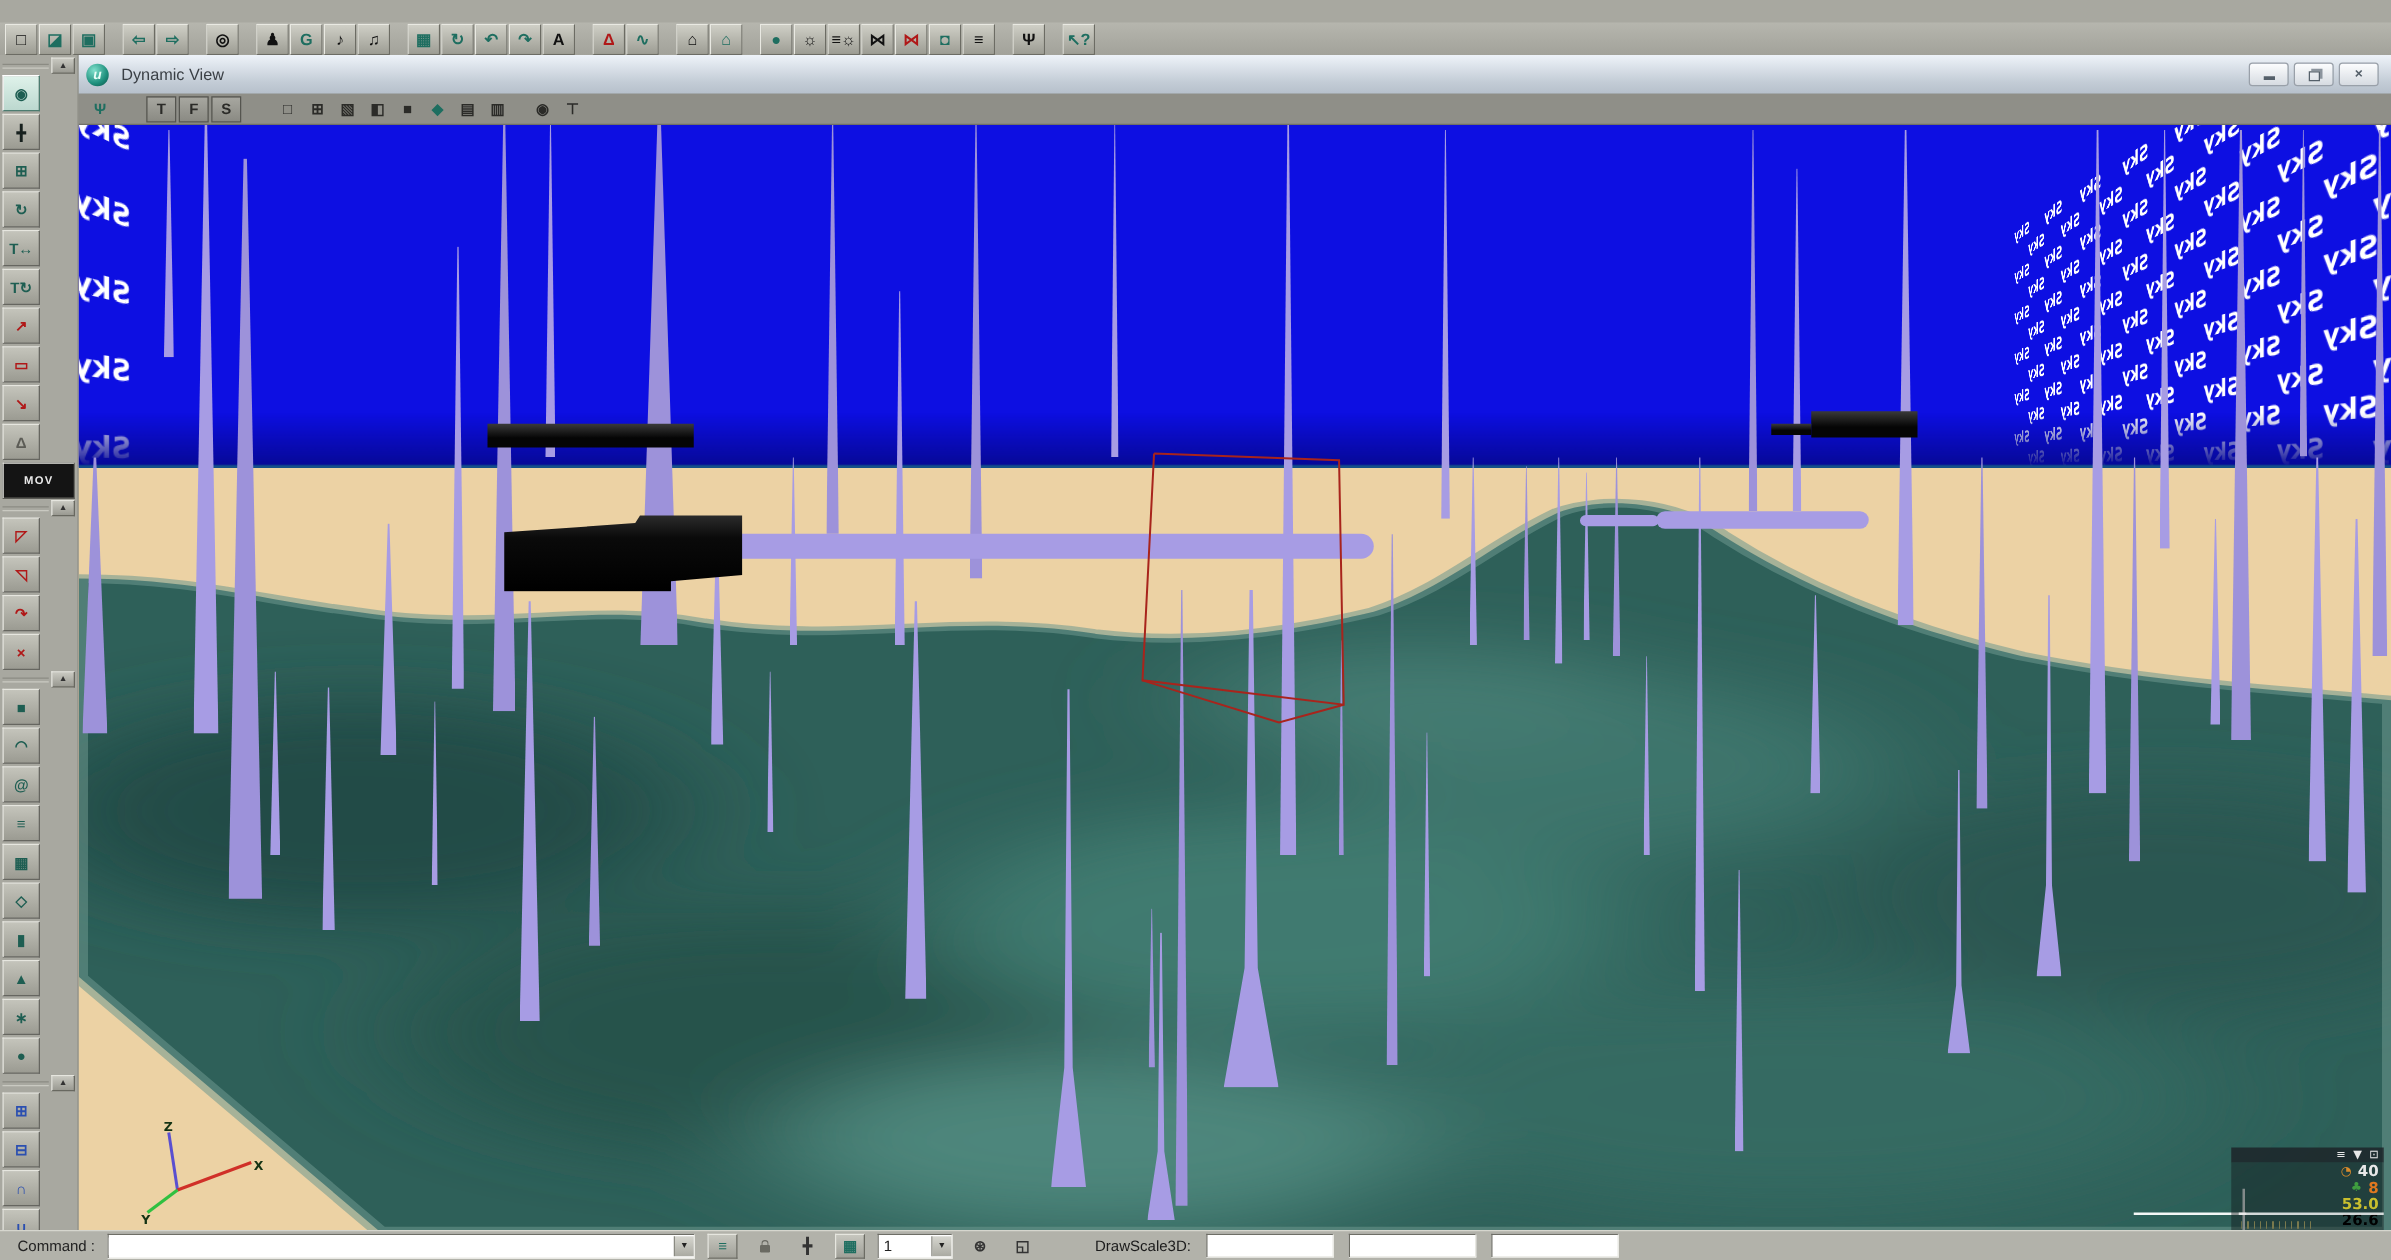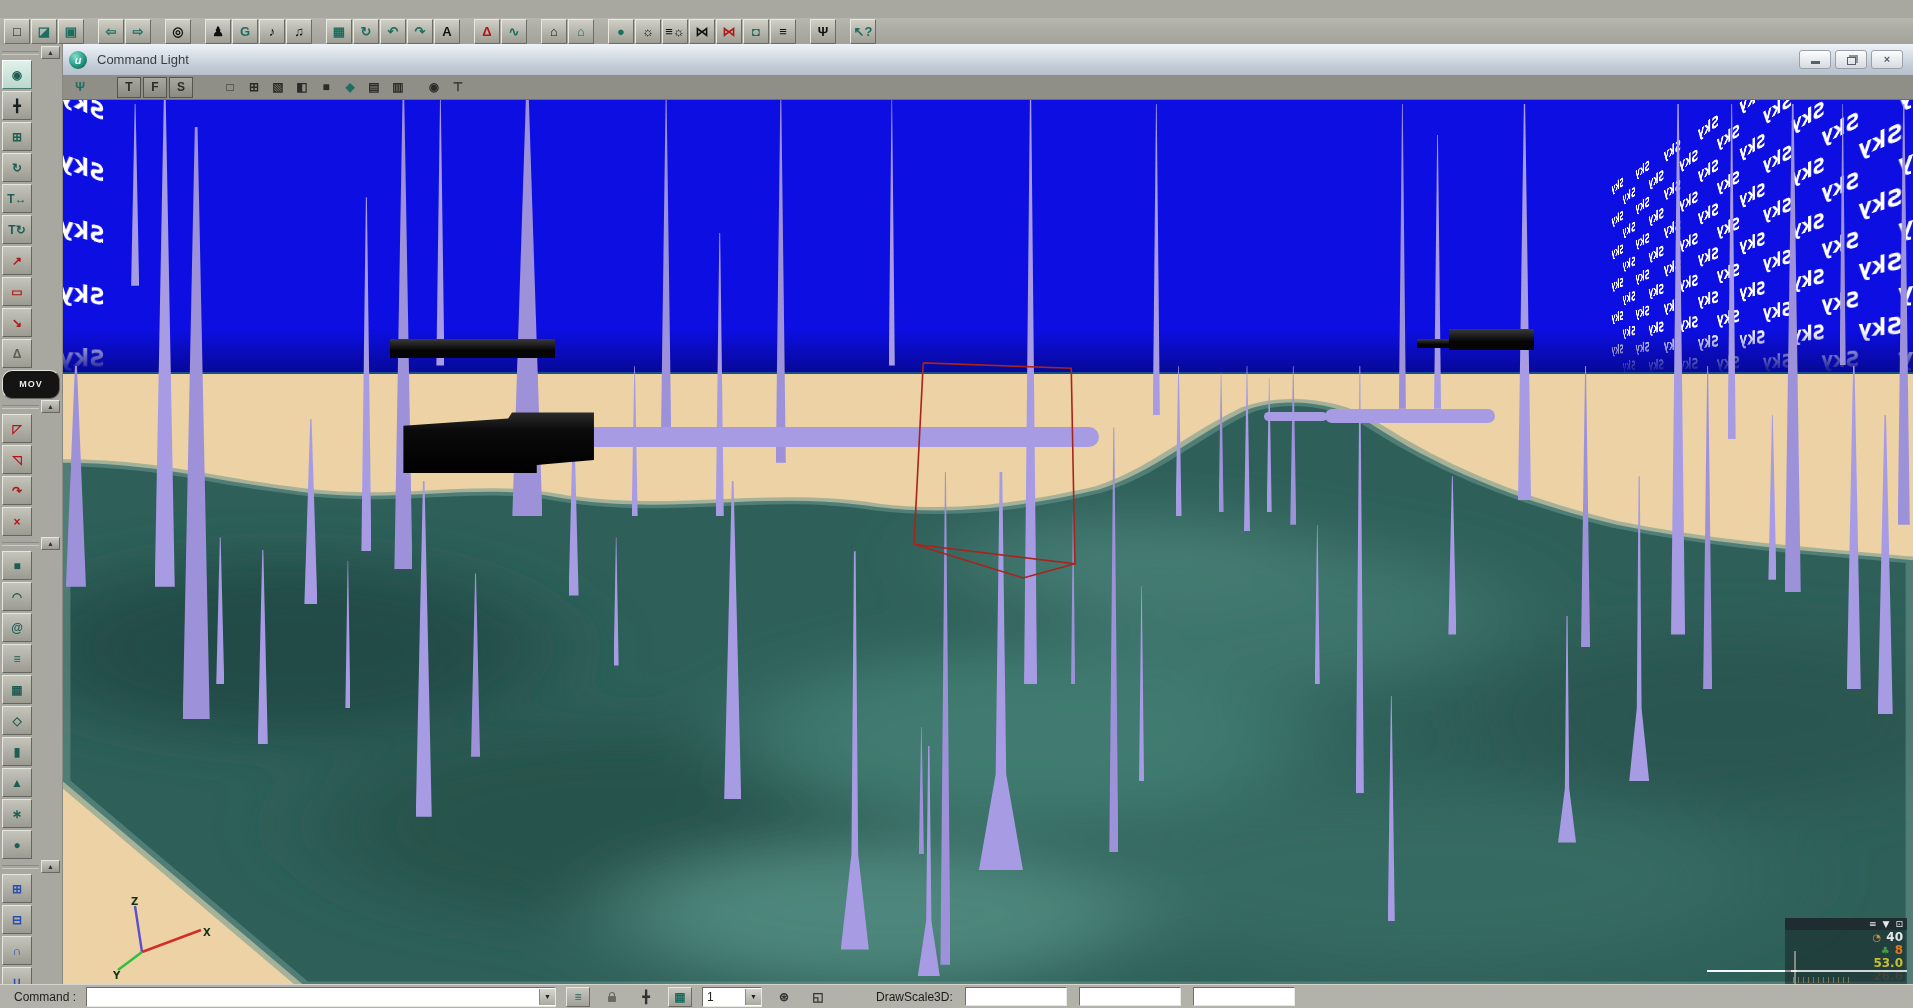--- a/index.html
+++ b/index.html
@@ -29,21 +29,21 @@
   .pal-sep{height:13px;display:flex;align-items:center;padding:0 2px;}
   .pal-sep .line{flex:1;height:2px;border-top:1px solid #8b8b83;border-bottom:1px solid #c9c9c1;}
   .pal-sep .up{width:17px;height:11px;margin-left:2px;background:linear-gradient(#c8c8c0,#9a9a92);
     border:1px solid;border-color:#e6e6df #686860 #686860 #e6e6df;
     font-size:7px;color:#333;display:flex;align-items:center;justify-content:center;}
   .pal-grid{display:flex;flex-wrap:wrap;padding:0 1px;}
   .pal-btn{width:28px;height:27px;margin:1px;display:flex;align-items:center;justify-content:center;
     background:linear-gradient(#c4c4bb,#9b9b92);border:1px solid;
     border-color:#e6e6df #666660 #666660 #e6e6df;
     font-size:12px;font-weight:bold;color:#1e5e52;line-height:1;overflow:hidden;}
-  .pal-btn.wide{width:58px;border-radius:10px;}
+  .pal-btn.wide{width:58px;}
   .pal-btn.sel{background:linear-gradient(#dff2ea,#bcd8cf);border-color:#fff #4c7c70 #4c7c70 #fff;}
   .pal-btn.c-red{color:#b01818;} .pal-btn.c-blue{color:#2b4fb0;}
   .pal-btn.c-gray{color:#5c5c56;} .pal-btn.c-dark{color:#17201e;}
   .pal-btn.mov{background:#141414;color:#e8e8e8;font-size:9px;letter-spacing:1px;}
 
   
   .childwin{position:absolute;left:63px;top:44px;right:0;bottom:23px;}
   .titlebar{position:absolute;left:0;top:0;right:0;height:31px;
     background:linear-gradient(#eef3f9,#c3ccd6 70%,#b6c0cb);
     border-bottom:1px solid #8a929c;display:flex;align-items:center;padding:0 6px;}
@@ -307,21 +307,21 @@
         <span class="pal-btn c-blue">∩</span>
         <span class="pal-btn c-blue">∪</span>
         <span class="pal-btn c-blue">⊡</span>
       </div>
     </div>
 
   <div class="childwin">
 
     <div class="titlebar">
       <span class="title-logo">u</span>
-      <span class="title-text">Command Light</span>
+      <span class="title-text">Dynamic View</span>
       <span class="win-controls">
         <span class="win-btn">
             <span class="minbar"></span>
           </span>
         <span class="win-btn">
             <span class="restore"></span>
           </span>
         <span class="win-btn">×</span>
       </span>
     </div>
@@ -499,21 +499,21 @@
               <span style="color: rgb(232, 232, 232);">40</span>
             </div>
             <div class="ov-row">
               <span class="ov-icon" style="color: rgb(63, 158, 63);">♣</span>
               <span style="color: rgb(224, 120, 32);">8</span>
             </div>
             <div class="ov-row">
               <span style="color: rgb(201, 191, 46);">53.0</span>
             </div>
             <div class="ov-row">
-              <span style="color: #404040;">26.6</span>
+              <span style="color: #000000;">26.6</span>
             </div>
           </div>
         <div class="ov-hline2"></div>
       </div>
 
     </div>
   </div>
 
   <div class="statusbar">
     <span class="sb-label">Command :</span>

